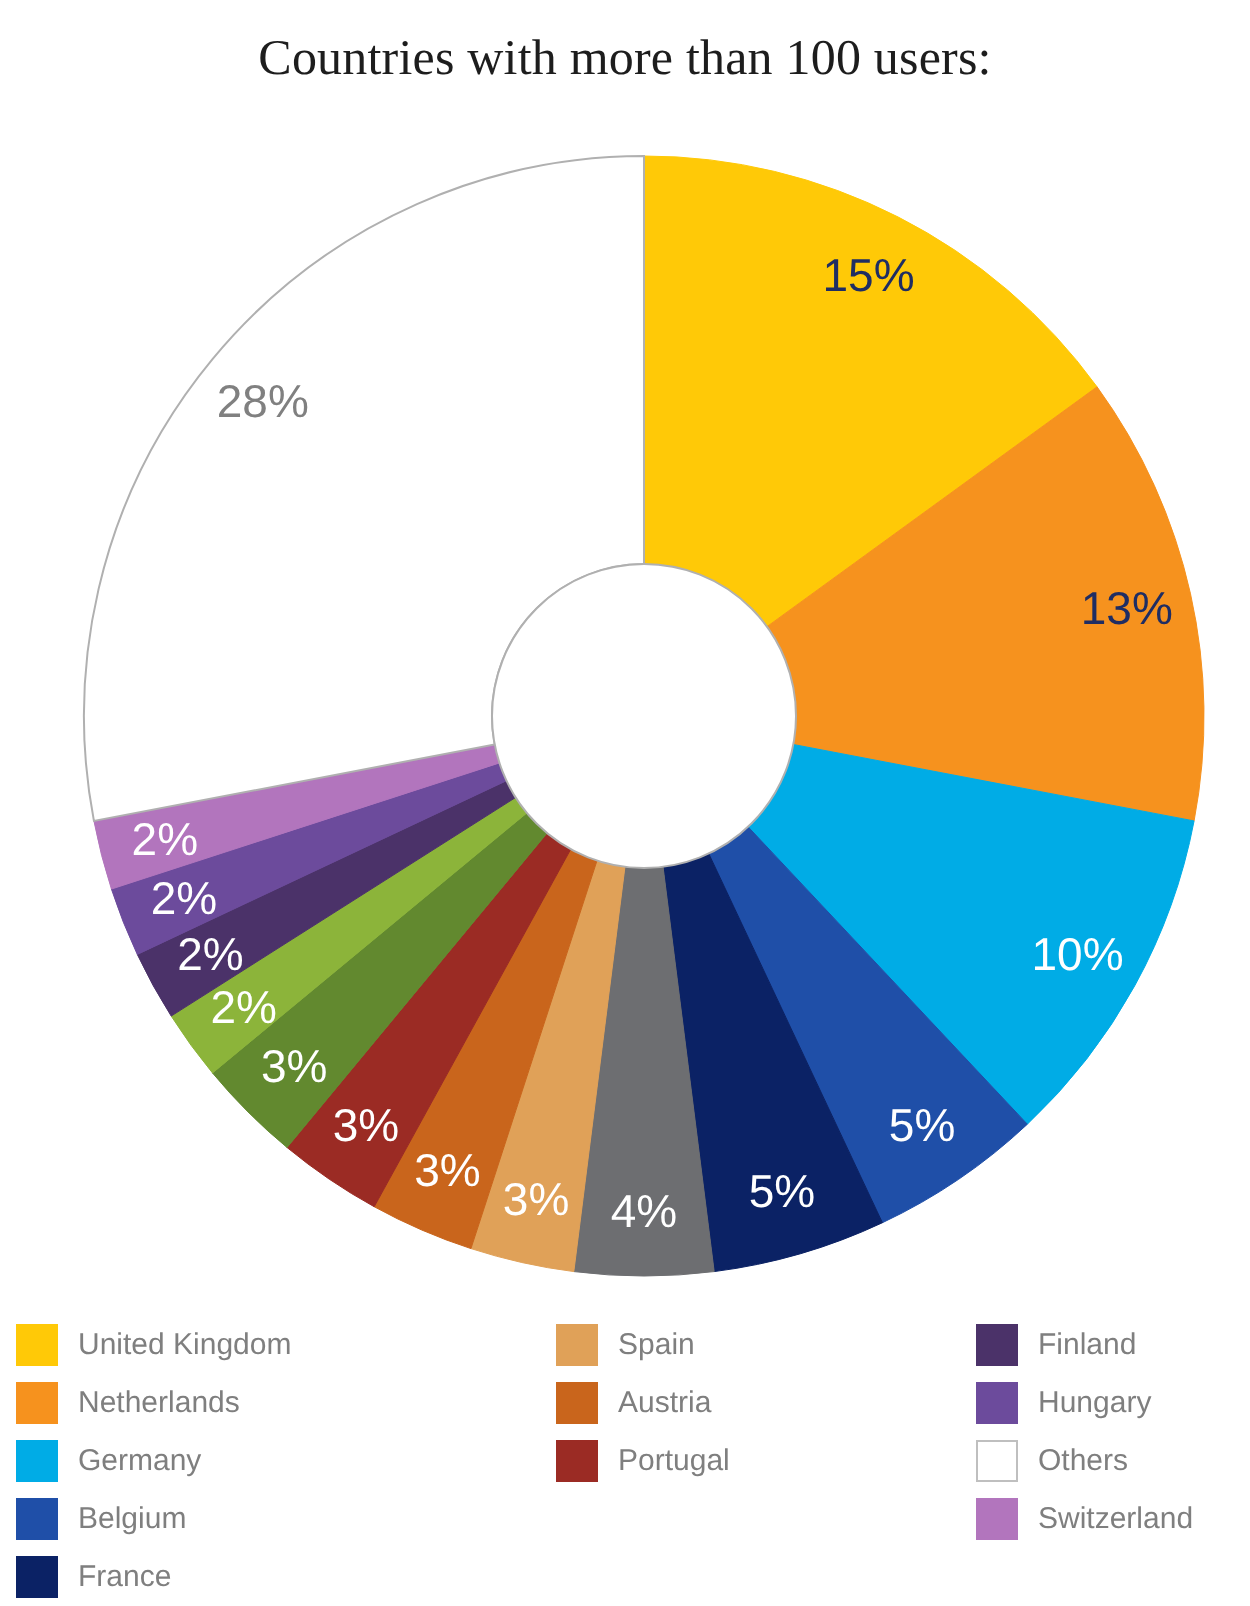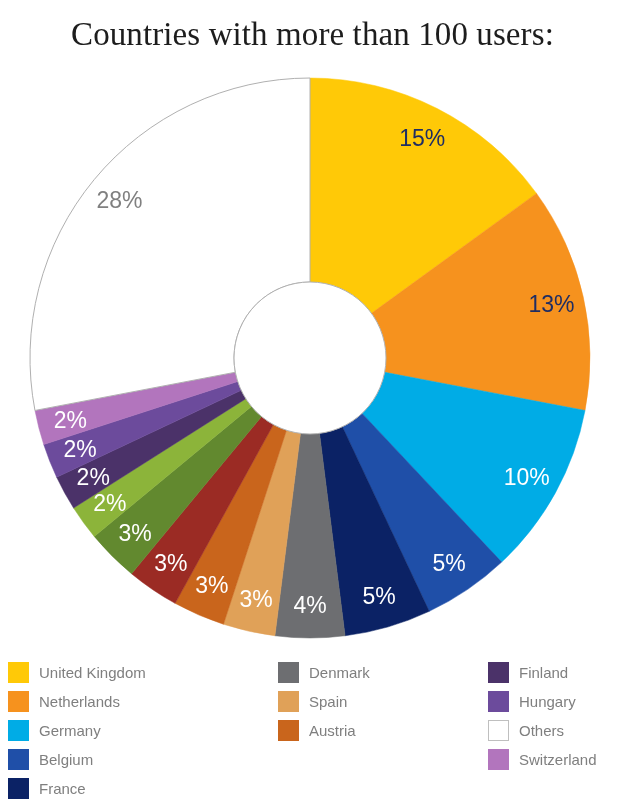--- a/index.html
+++ b/index.html
@@ -14,27 +14,27 @@
     overflow: hidden;
     position: relative;
   }
   #chart-title {
     position: absolute;
     top: 16px;
     left: 0;
     width: 625px;
     text-align: center;
     font-family: "Liberation Serif", serif;
-    font-size: 33px;
+    font-size: 25px;
     color: #1d1d1d;
     letter-spacing: 0.1px;
   }
   #donut-wrap {
     position: absolute;
-    left: 0;
+    left: 12px;
     top: 60px;
     width: 520px;
     height: 600px;
   }
   svg.donut {
     display: block;
   }
   .slice-label {
     font-family: "Liberation Sans", sans-serif;
     font-size: 23px;
@@ -136,30 +136,30 @@
         <span class="legend-swatch" style="background: rgb(31, 79, 168);"></span>
         <span class="legend-label">Belgium</span>
       </div>
       <div class="legend-item">
         <span class="legend-swatch" style="background: rgb(11, 34, 101);"></span>
         <span class="legend-label">France</span>
       </div>
     </div>
     <div class="legend-col col-2">
       <div class="legend-item">
-        <span class="legend-swatch" style="background: rgb(109, 110, 113);"></span>
-        <span class="legend-label">Denmark</span>
-      </div>
-      <div class="legend-item">
         <span class="legend-swatch" style="background: rgb(224, 161, 88);"></span>
         <span class="legend-label">Spain</span>
       </div>
       <div class="legend-item">
         <span class="legend-swatch" style="background: rgb(201, 101, 28);"></span>
         <span class="legend-label">Austria</span>
+      </div>
+      <div class="legend-item">
+        <span class="legend-swatch" style="background: rgb(155, 43, 36);"></span>
+        <span class="legend-label">Portugal</span>
       </div>
     </div>
     <div class="legend-col col-3">
       <div class="legend-item">
         <span class="legend-swatch" style="background: rgb(75, 50, 105);"></span>
         <span class="legend-label">Finland</span>
       </div>
       <div class="legend-item">
         <span class="legend-swatch" style="background: rgb(108, 75, 156);"></span>
         <span class="legend-label">Hungary</span>

